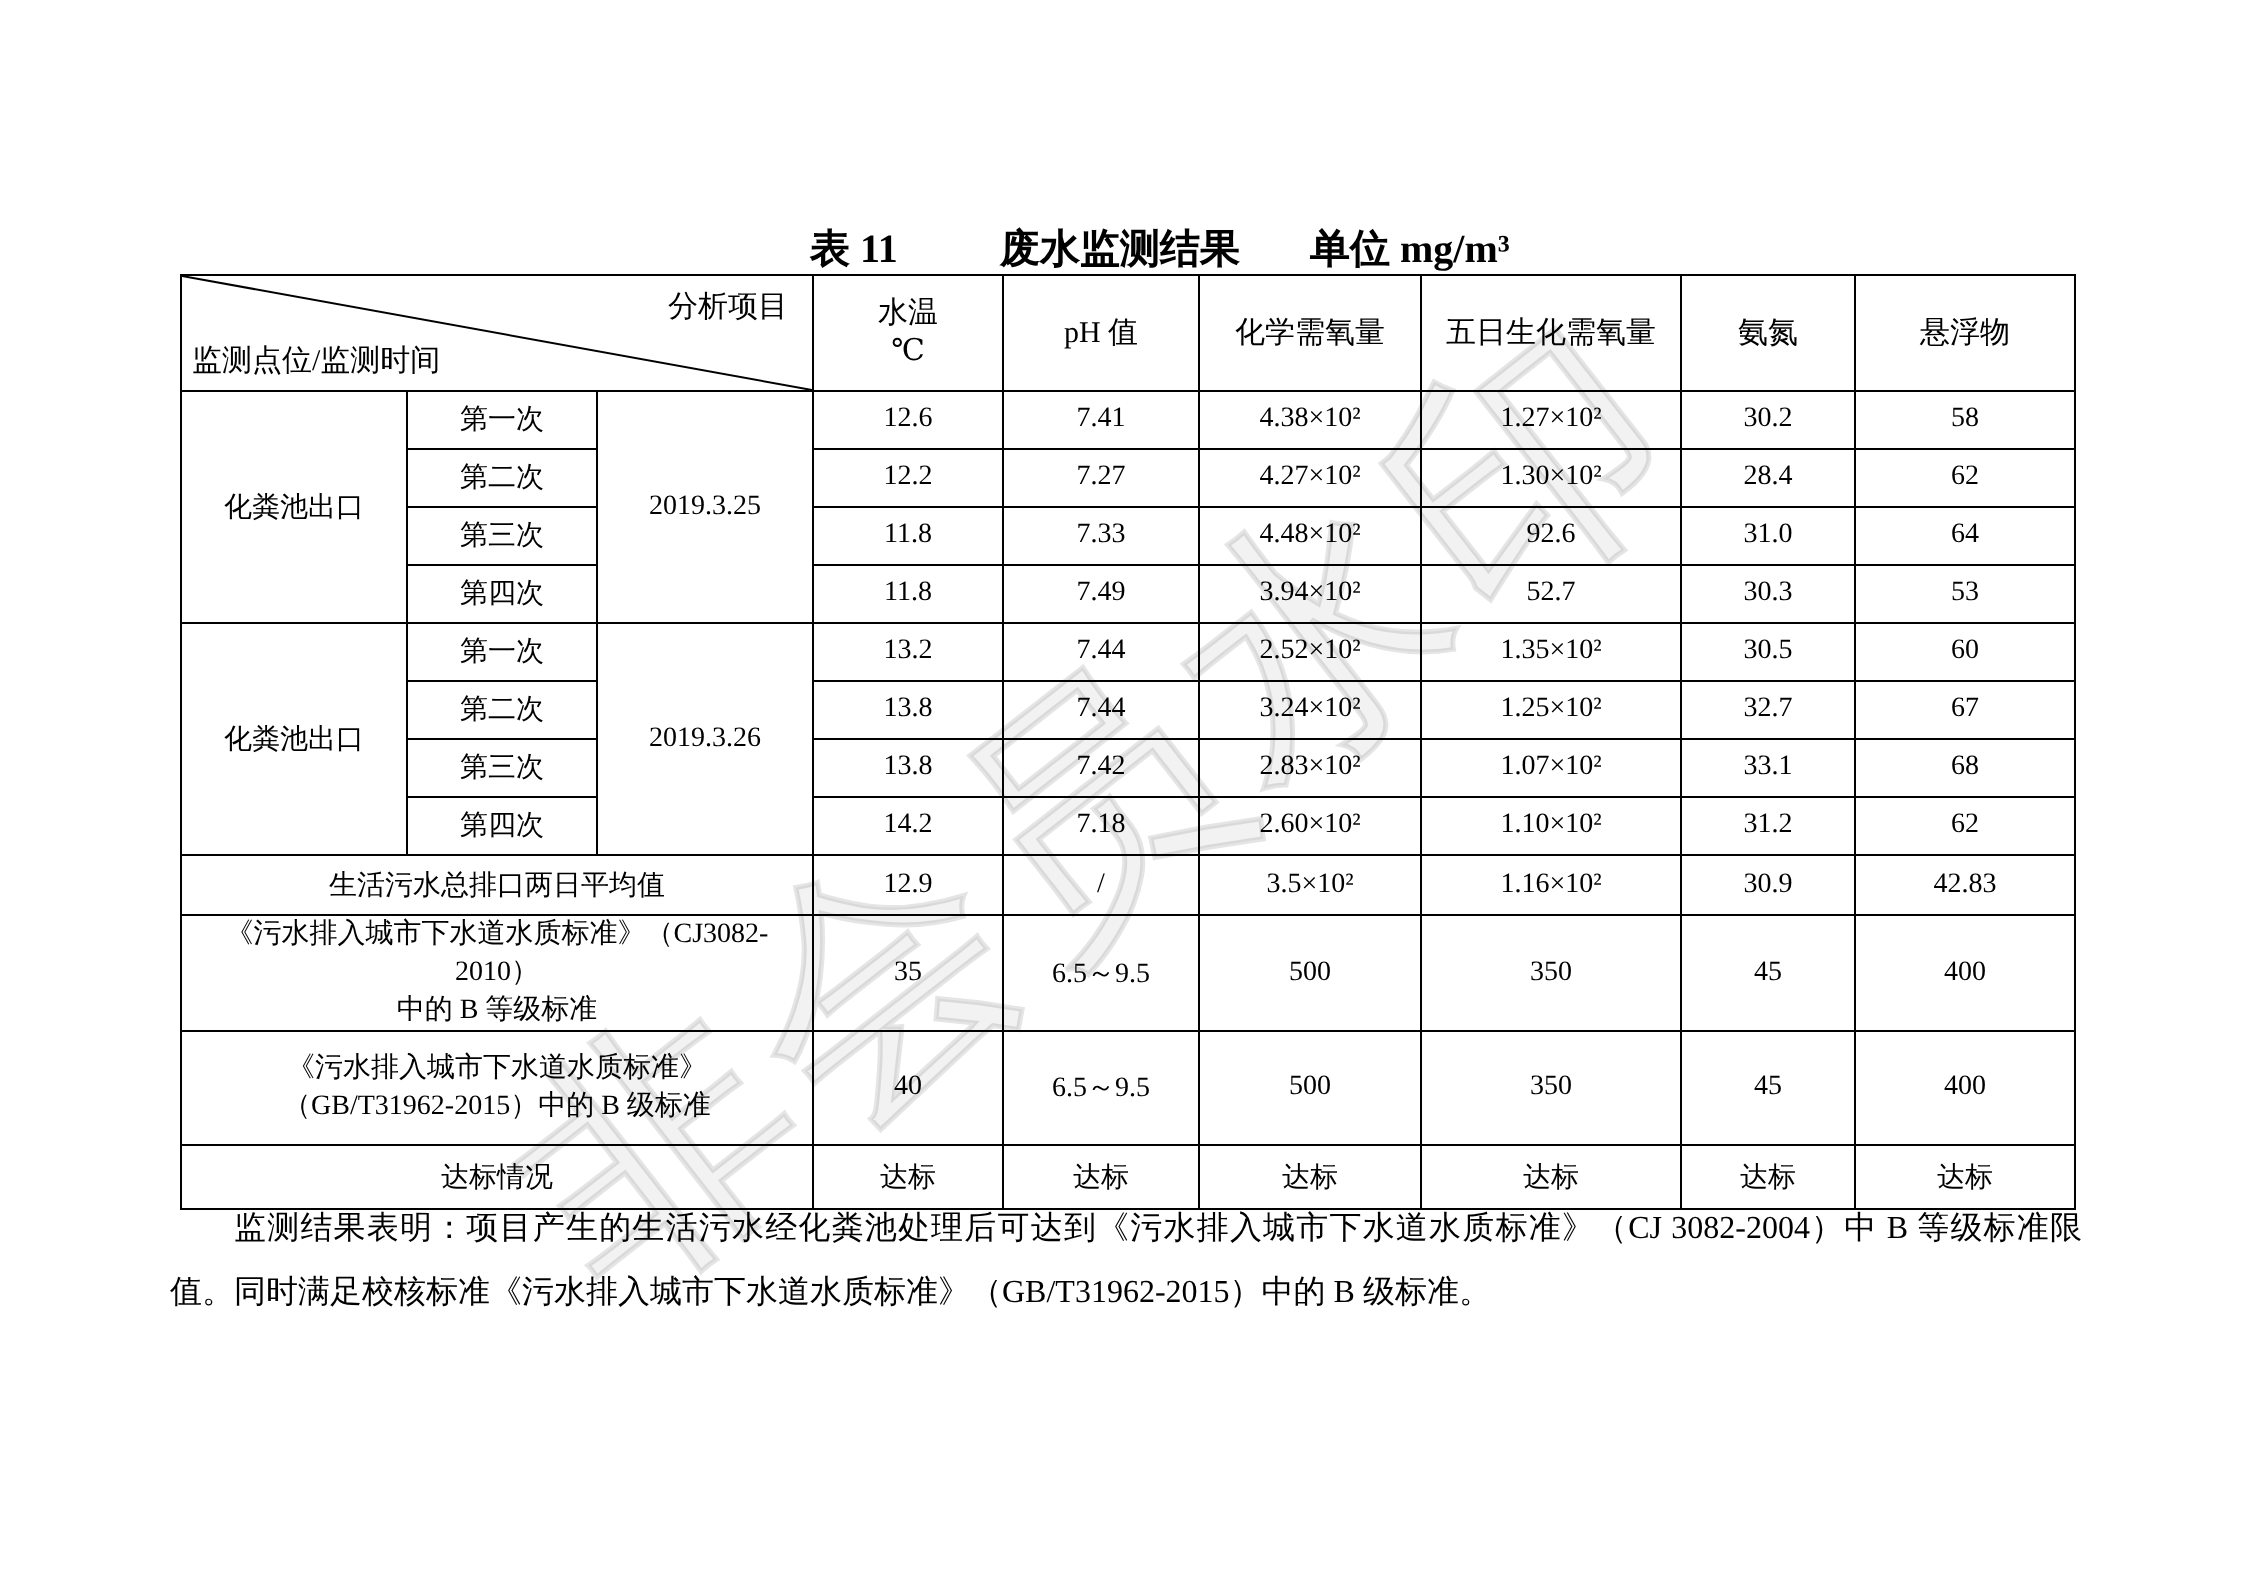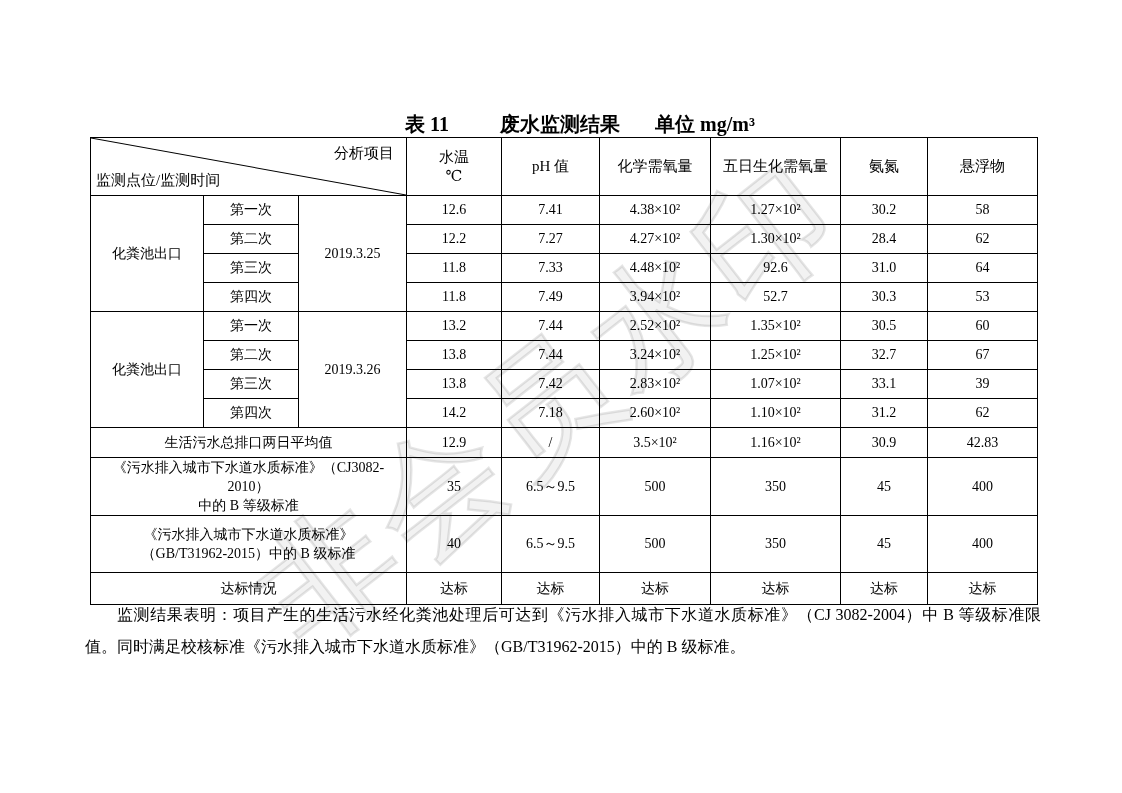--- a/index.html
+++ b/index.html
@@ -150,21 +150,21 @@
       <td>32.7</td>
       <td>67</td>
     </tr>
     <tr class="dr">
       <td class="lab">第三次</td>
       <td>13.8</td>
       <td>7.42</td>
       <td>2.83×10²</td>
       <td>1.07×10²</td>
       <td>33.1</td>
-      <td>39</td>
+      <td>68</td>
     </tr>
     <tr class="dr">
       <td class="lab">第四次</td>
       <td>14.2</td>
       <td>7.18</td>
       <td>2.60×10²</td>
       <td>1.10×10²</td>
       <td>31.2</td>
       <td>62</td>
     </tr>

